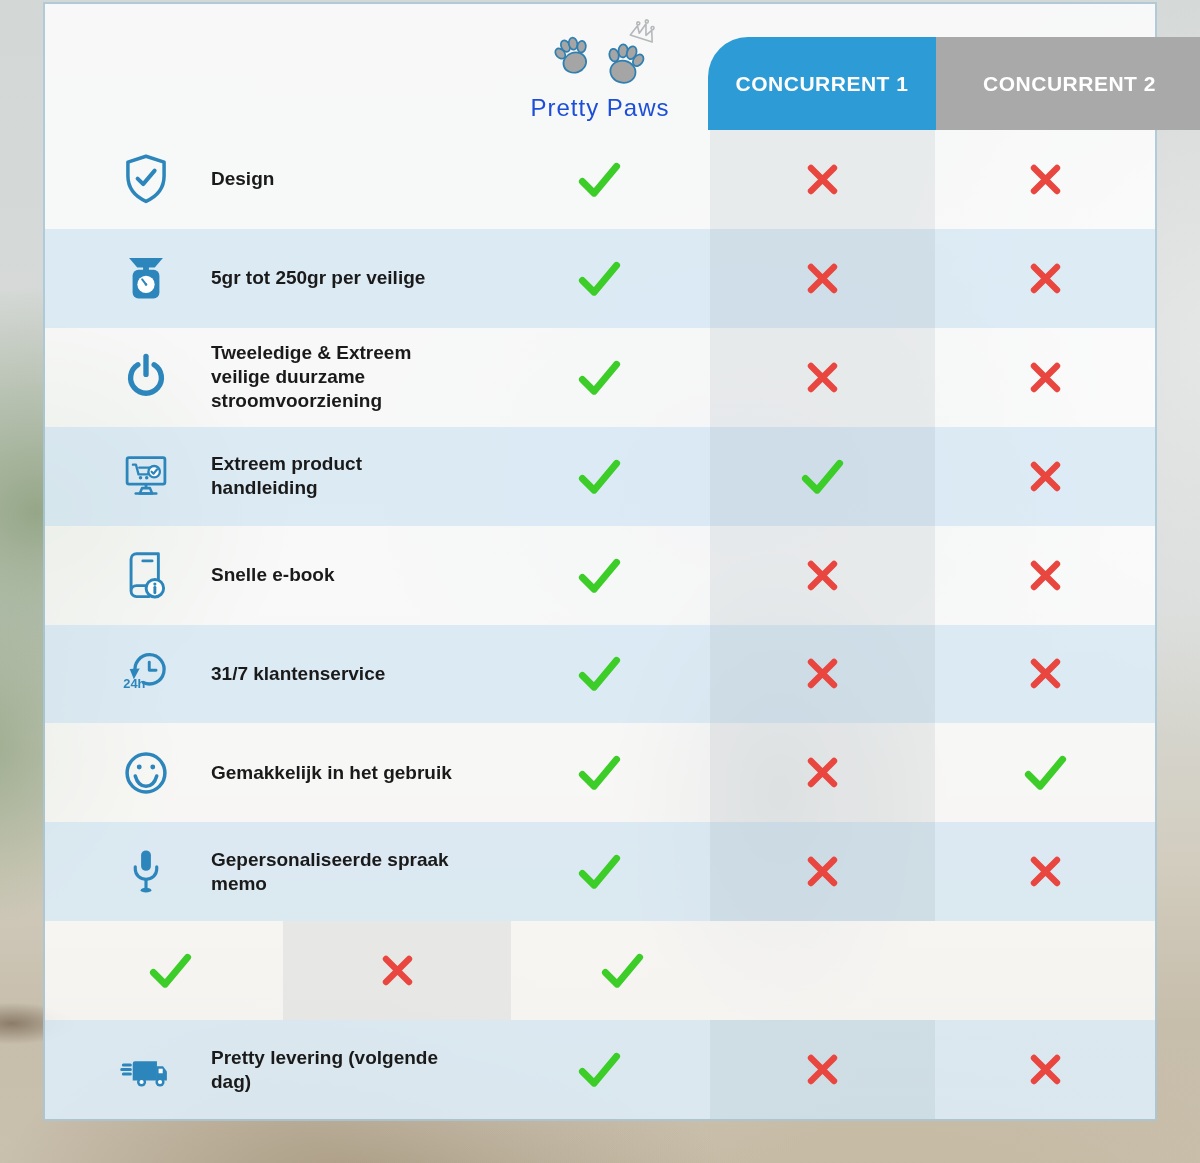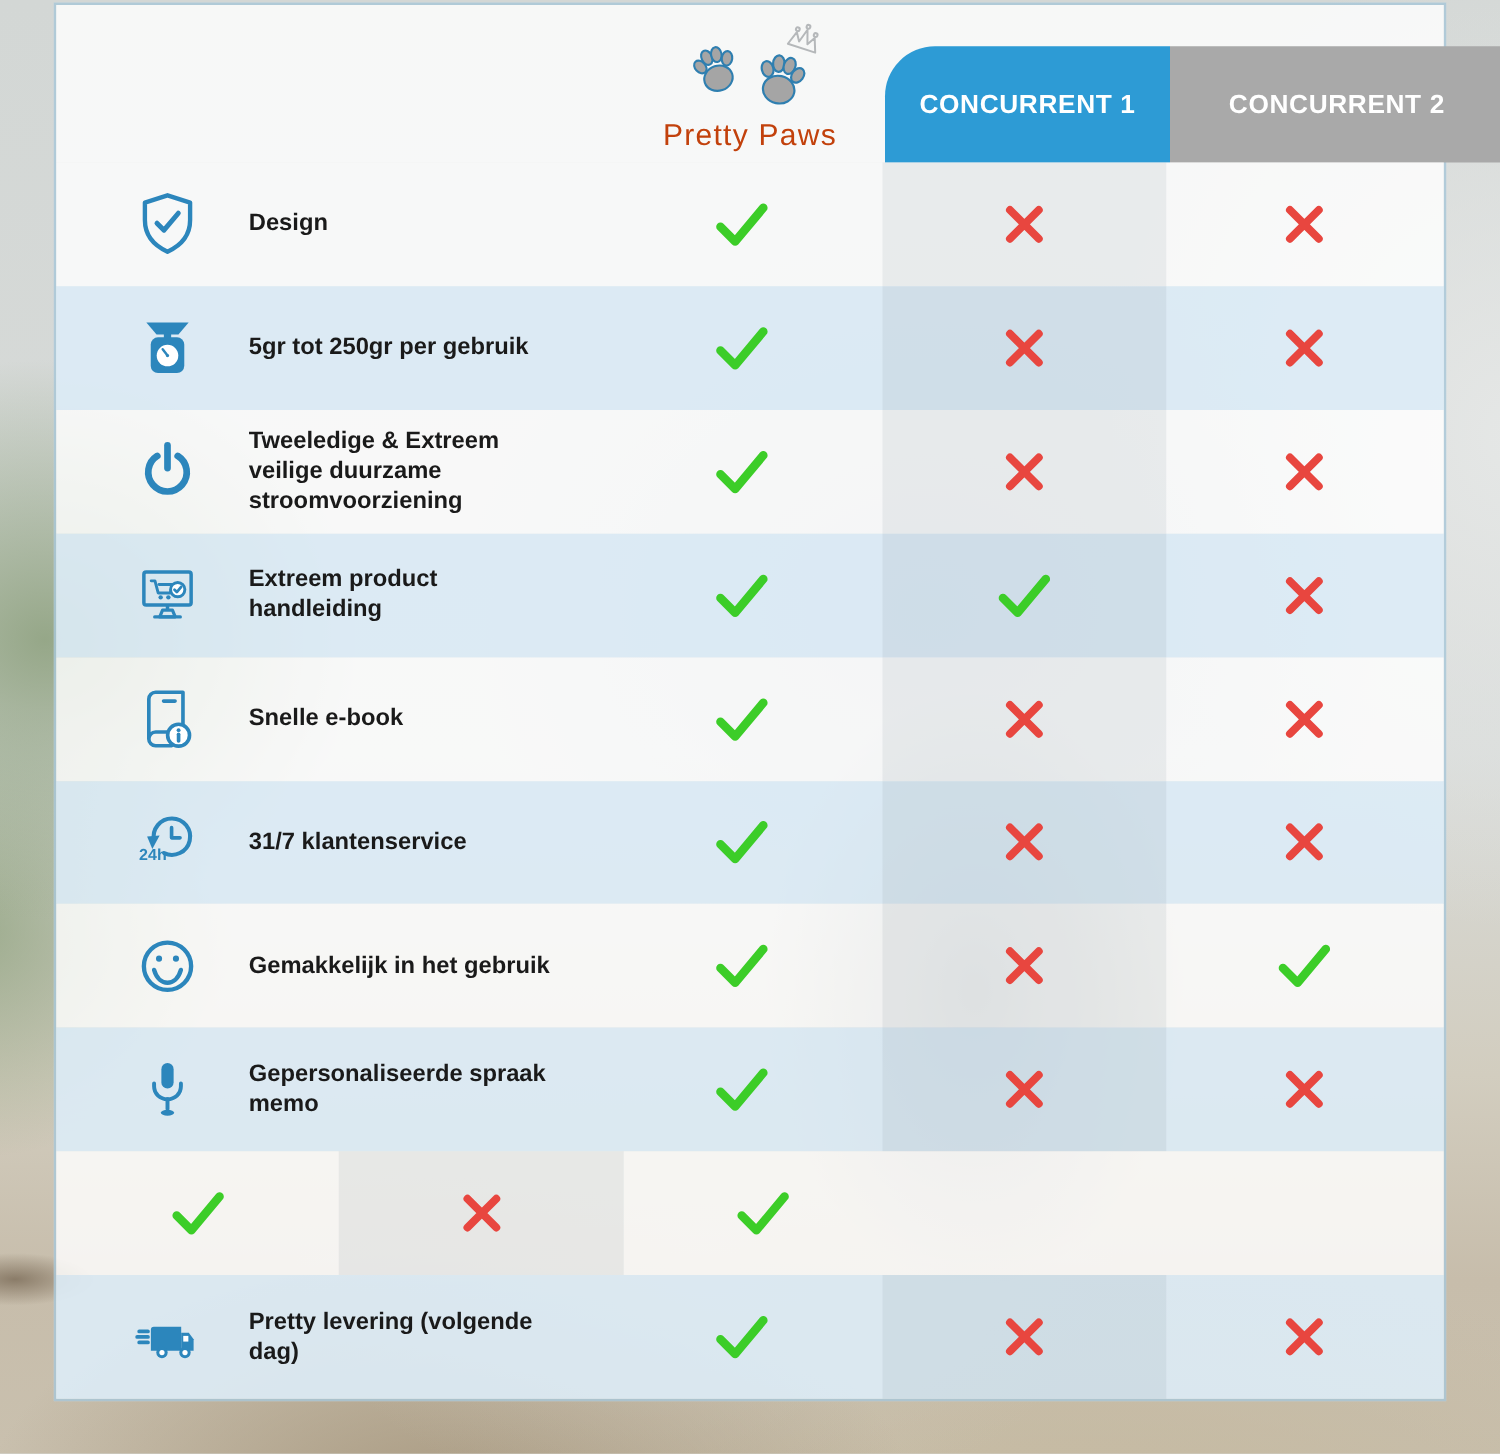--- a/index.html
+++ b/index.html
@@ -24,29 +24,29 @@
       radial-gradient(720px 300px at 72% 106%, rgba(196,184,158,.95), rgba(196,184,158,0) 76%),
       linear-gradient(180deg,#d3d7d5 0%,#d8dbd9 52%,#d2cdbf 74%,#c7bdab 88%,#c9c0ae 100%);
   }
   .panel{
     position:absolute;left:43px;top:2px;width:1114px;height:1119px;
     box-sizing:border-box;border:2px solid rgba(126,172,196,.55);
     background:rgba(255,255,255,.60);
   }
   .header{position:absolute;top:0;left:0;right:0;height:126px;background:rgba(255,255,255,.55);}
   .logo{position:absolute;left:455px;top:6px;width:200px;text-align:center;}
-  .brand-name{display:block;margin-top:-2px;font-size:24px;letter-spacing:1px;color:#c2410c;}
+  .brand-name{display:block;margin-top:-2px;font-size:24px;letter-spacing:1px;color:#1d4ed8;}
   .tab{
     position:absolute;top:33px;height:93px;display:flex;align-items:center;justify-content:center;
     color:#fff;font-weight:bold;font-size:21px;letter-spacing:.5px;
   }
   .tab-c1{left:663px;width:228px;background:#2D9BD5;border-radius:40px 0 0 0;}
   .tab-c2{left:891px;width:267px;background:#A9A9A9;}
   .rows{position:absolute;top:126px;left:0;right:0;bottom:0;display:flex;flex-direction:column;}
-  .row{flex:1;display:flex;}
+  .row{flex:1;display:flex;padding-left:12px;}
   .row:nth-child(even){background:rgba(213,232,246,.75);}
   .row:nth-child(odd){background:rgba(255,255,255,.55);}
   .cell-feature{width:437px;display:flex;align-items:center;}
   .icon-box{flex:none;width:56px;margin-left:61px;display:flex;justify-content:center;align-items:center;}
   .row-icon{width:56px;height:56px;color:#2C86BC;}
   .label{margin-left:37px;max-width:252px;font-size:19px;line-height:1.26;font-weight:bold;color:#1a1a1a;}
   .cell-mark{display:flex;align-items:center;justify-content:center;}
   .cell-pp{width:226px;}
   .cell-c1{width:228px;background:rgba(128,144,158,.13);}
   .cell-c2{width:223px;}
@@ -207,21 +207,21 @@
         </div>
   </div>
 
   <div class="row">
     <div class="cell-feature">
       <div class="icon-box">
         <svg class="row-icon" viewBox="0 0 48 48">
               <use href="#sym-kitchen-scale"></use>
             </svg>
       </div>
-      <div class="label">5gr tot 250gr per gebruik</div>
+      <div class="label">5gr tot 250gr per veilige</div>
     </div>
     <div class="cell-mark cell-pp">
           <svg viewBox="0 0 48 48" class="mark check">
             <use href="#sym-check"></use>
           </svg>
         </div>
     <div class="cell-mark cell-c1">
           <svg viewBox="0 0 48 48" class="mark cross">
             <use href="#sym-cross"></use>
           </svg>

